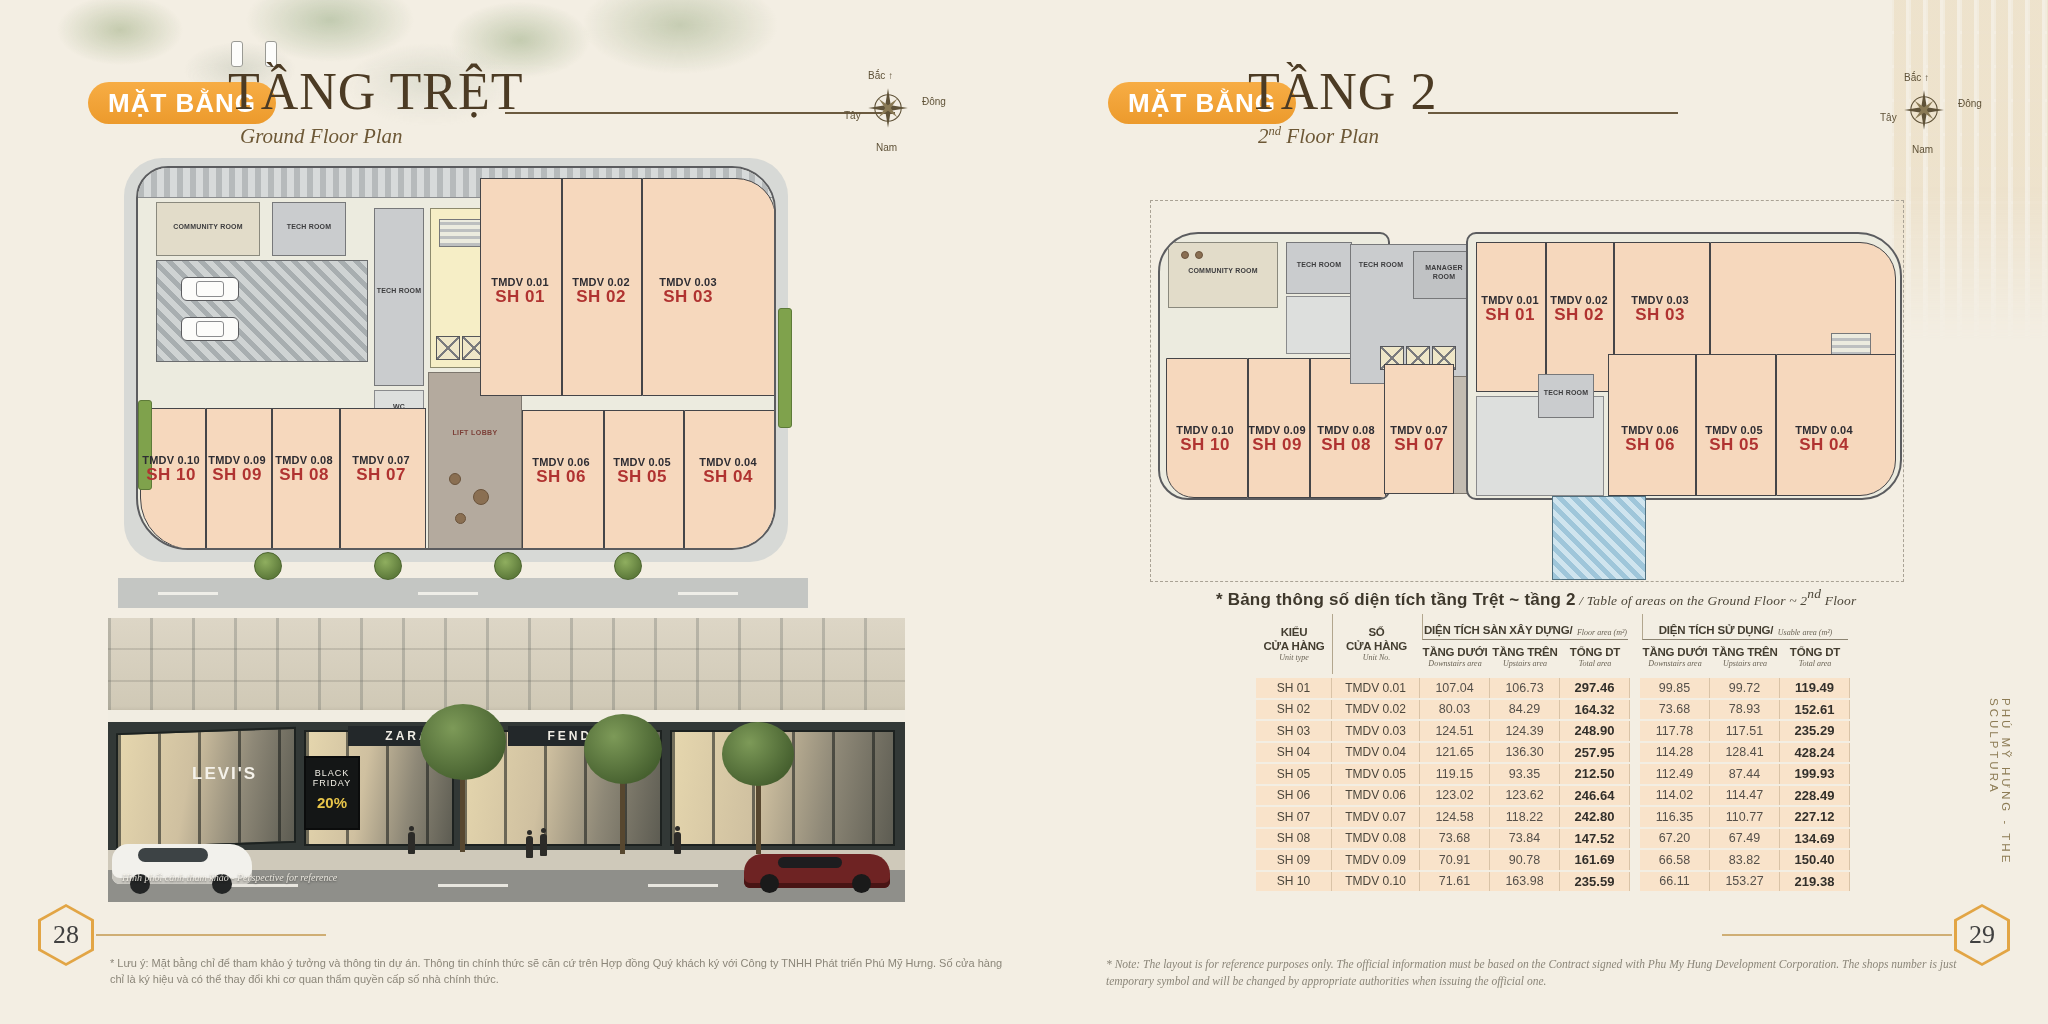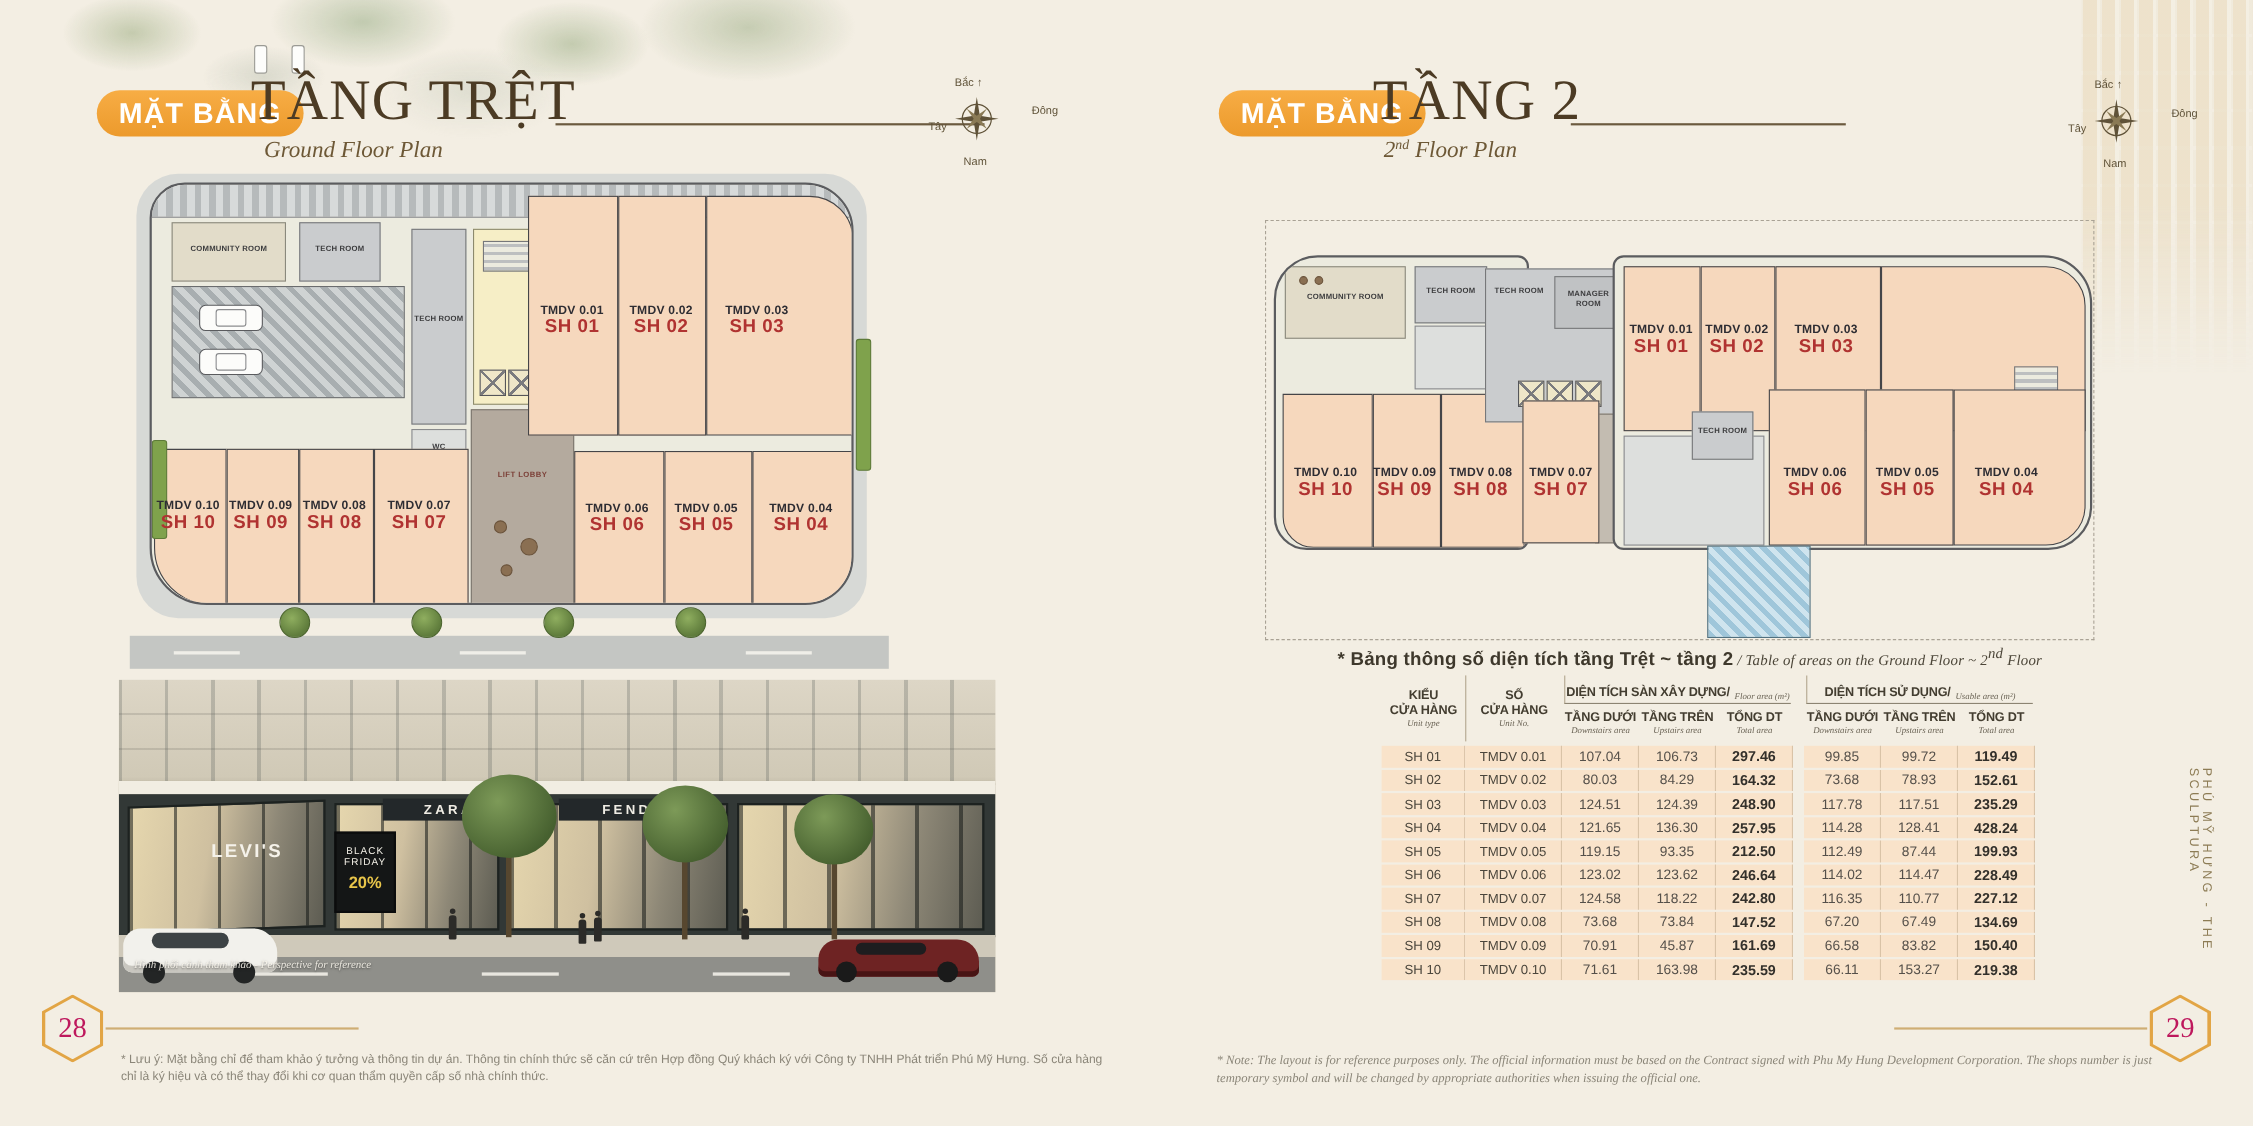--- a/index.html
+++ b/index.html
@@ -39,21 +39,21 @@
   .big-title { font-family:"Liberation Serif", serif; font-size:52px; color:#4c3b24; letter-spacing:1px; line-height:1; }
   .sub-title { font-family:"Liberation Serif", serif; font-style:italic; font-size:21px; color:#6d5836; }
   .title-rule { height:2px; background:#6b5a3f; }
   sup { font-size:60%; }
 
   
   .compass { width:100px; height:92px; font-size:10px; color:#5f5238; }
   .compass .lbl { position:absolute; white-space:nowrap; }
   .compass .n { left:26px; top:0; }
   .compass .n::after { content:"↑"; margin-left:3px; color:#5f5238; }
-  .compass .e { left:66px; top:26px;padding-left:30px; }
+  .compass .e { left:50px; top:26px;padding-left:30px; }
   .compass .w { left:2px; top:40px; }
   .compass .s { left:34px; top:72px; }
   .compass svg { position:absolute; left:24px; top:16px; }
 
   
   .plan { }
   .apron { background:#d7d9d6; border-radius:38px; }
   .bldg { background:#ecebdf; border:2px solid #5b5c5f; overflow:hidden; }
   .road-hatch { background:repeating-linear-gradient(90deg,#b6babb 0 6px,#d7dada 6px 13px); border-bottom:1px solid #8b8d8f; }
   .room-grey { background:#caccce; border:1px solid #77787a; }
@@ -129,21 +129,21 @@
 
   
   .footnote { font-size:11px; color:#8b8679; line-height:1.45; }
   .footnote.en { font-family:"Liberation Serif", serif; font-style:italic; font-size:11.5px; }
   .hexpage { width:56px; height:62px; }
   .hexpage .outer { position:absolute; inset:0; background:#e2a545;
     clip-path:polygon(50% 0,100% 25%,100% 75%,50% 100%,0 75%,0 25%); }
   .hexpage .inner { position:absolute; inset:3px; background:#f3eee3;
     clip-path:polygon(50% 0,100% 25%,100% 75%,50% 100%,0 75%,0 25%); }
   .hexpage .num { position:absolute; inset:0; display:flex; align-items:center; justify-content:center;
-    font-family:"Liberation Serif", serif; font-size:26px; color:#be185d; }
+    font-family:"Liberation Serif", serif; font-size:26px; color:#404040; }
   .page-line { height:1.5px; background:#cfae74; }
   .side-label { writing-mode:vertical-rl; font-size:11.5px; letter-spacing:3px; color:#8d7c55; }
 </style>
 </head>
 <body>
 
 <div class="abs park">
   <div class="abs park-car" style="left:224px;top:48px;transform:rotate(90deg);"></div>
   <div class="abs park-car" style="left:258px;top:48px;transform:rotate(90deg);"></div>
 </div>
@@ -536,21 +536,21 @@
       <div class="td c2">73.68</div>
       <div class="td c3">73.84</div>
       <div class="td c4 total">147.52</div>
       <div class="td spacer"></div>
       <div class="td c5">67.20</div>
       <div class="td c6">67.49</div>
       <div class="td c7 total">134.69</div>
       <div class="td c0">SH 09</div>
       <div class="td c1">TMDV 0.09</div>
       <div class="td c2">70.91</div>
-      <div class="td c3">45.87</div>
+      <div class="td c3">90.78</div>
       <div class="td c4 total">161.69</div>
       <div class="td spacer"></div>
       <div class="td c5">66.58</div>
       <div class="td c6">83.82</div>
       <div class="td c7 total">150.40</div>
       <div class="td c0">SH 10</div>
       <div class="td c1">TMDV 0.10</div>
       <div class="td c2">71.61</div>
       <div class="td c3">163.98</div>
       <div class="td c4 total">235.59</div>

